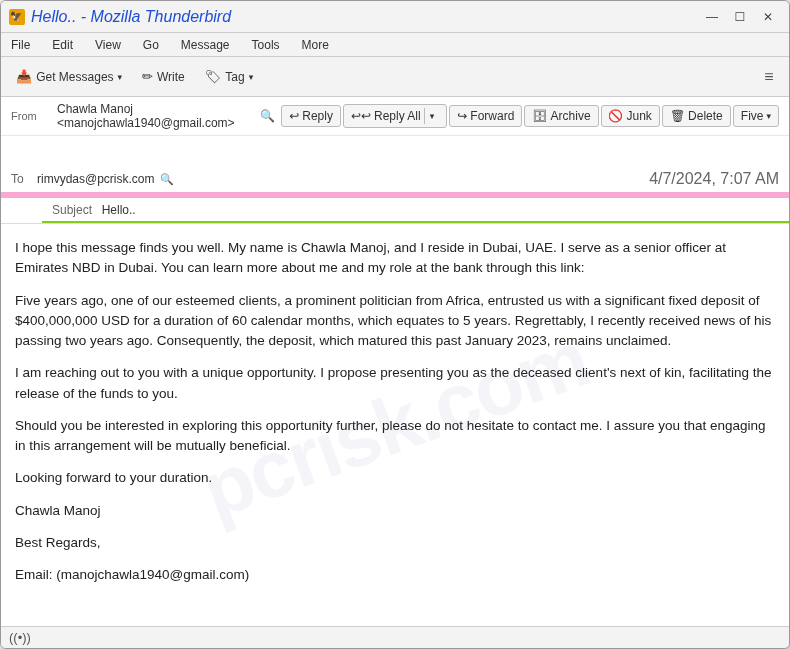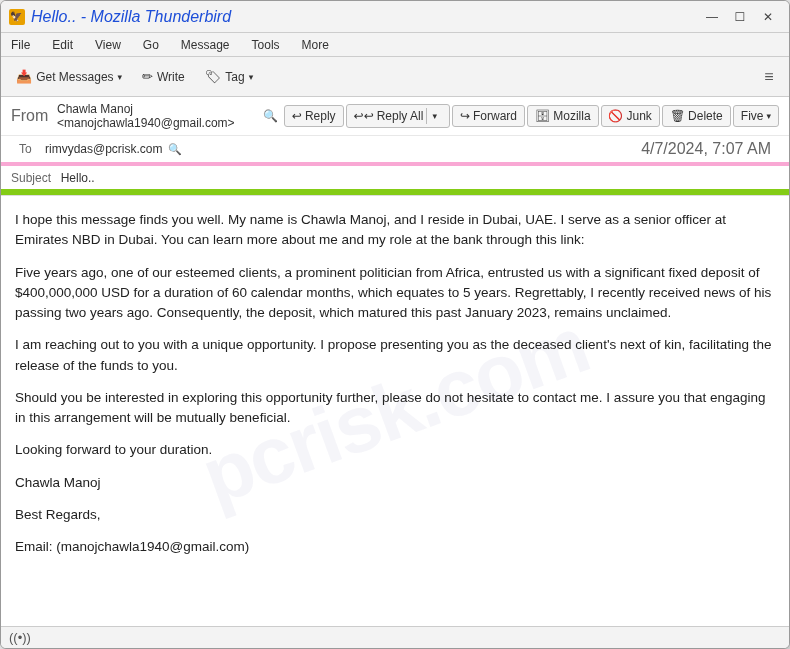--- a/index.html
+++ b/index.html
@@ -133,21 +133,21 @@
     .email-from-row {
       display: flex;
       align-items: center;
       padding: 5px 10px;
       border-bottom: 1px solid #e8e8e8;
       gap: 6px;
       flex-wrap: wrap;
     }
     .email-from-label {
       color: #666;
-      font-size: 16px;
+      font-size: 11px;
       min-width: 40px;
     }
     .email-from-value {
       font-size: 12px;
       color: #333;
       flex: 1;
     }
     .action-buttons {
       display: flex;
       align-items: center;
@@ -166,22 +166,23 @@
       color: #333;
     }
     .action-btn-dropdown {
       border-left: 1px solid #bbb;
       padding: 3px 5px;
     }
     .email-to-row {
       display: flex;
       align-items: center;
       justify-content: space-between;
-      padding: 4px 18px;
-      border-bottom: 4px solid #f9a8d4;
+      padding: 4px 10px;
+      border-bottom: 6px solid #f9a8d4;
+      margin-top: 30px;
     }
     .email-to-left {
       display: flex;
       align-items: center;
       gap: 6px;
     }
     .email-to-label {
       color: #666;
       font-size: 12px;
       min-width: 20px;
@@ -189,21 +190,22 @@
     .email-to-value {
       font-size: 12px;
       color: #333;
     }
     .email-date {
       font-size: 16px;
       color: #666;
     }
     .email-subject-row {
       padding: 4px 10px;
-      border-bottom: 6px solid #84cc16;
+      border-bottom: 2px solid #84cc16;
+      margin-left: 41px;
     }
     .email-subject-label {
       font-size: 12px;
       color: #666;
       margin-right: 6px;
     }
     .email-subject-value {
       font-size: 12px;
       color: #333;
       font-weight: 500;
@@ -326,21 +328,21 @@
           <span>↩↩</span>
           <span>Reply All</span>
           <span class="caret action-btn-dropdown">▾</span>
         </button>
         <button class="action-btn">
           <span>↪</span>
           <span>Forward</span>
         </button>
         <button class="action-btn">
           <span>🗄</span>
-          <span>Mozilla</span>
+          <span>Archive</span>
         </button>
         <button class="action-btn">
           <span>🚫</span>
           <span>Junk</span>
         </button>
         <button class="action-btn">
           <span>🗑</span>
           <span>Delete</span>
         </button>
         <button class="action-btn">

